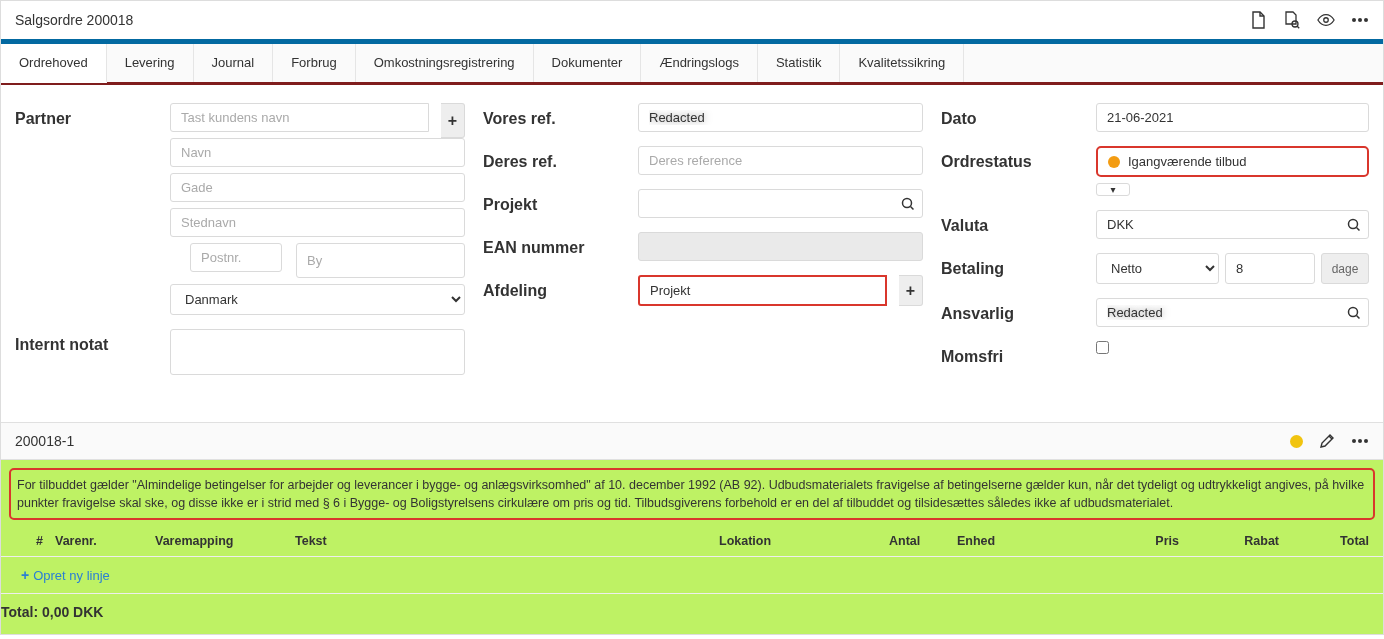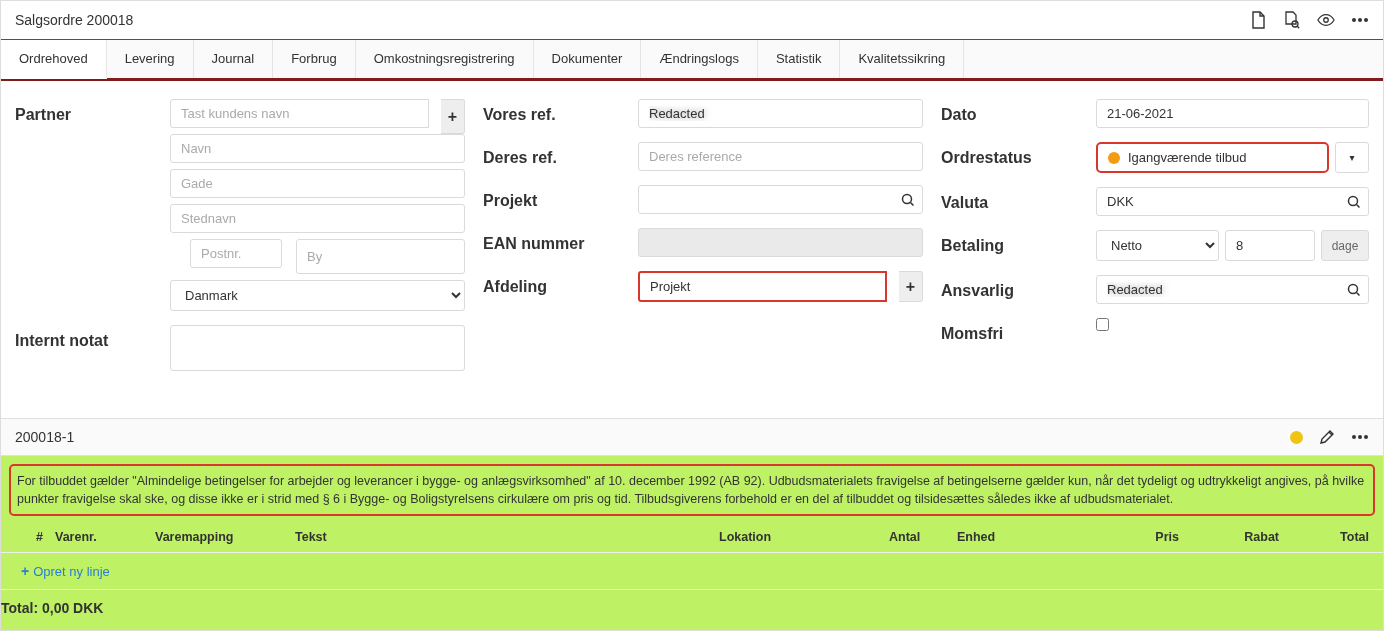--- a/index.html
+++ b/index.html
@@ -1,19 +1,19 @@
 <!DOCTYPE html>
 <html><head>
   <meta charset="utf-8">
   <style>
     * { box-sizing: border-box; margin: 0; padding: 0; }
     body { font-family: -apple-system, BlinkMacSystemFont, "Segoe UI", Arial, sans-serif; font-size: 13px; color: #333; background: #fff; }
     .page { width: 1384px; border: 1px solid #ddd; }
     
-    .header { display: flex; align-items: center; padding: 10px 14px; border-bottom: 1px solid #0369a1; }
+    .header { display: flex; align-items: center; padding: 10px 14px; border-bottom: 5px solid #0369a1; }
     .header-title { font-size: 14px; font-weight: 500; flex: 1; }
     .header-icons { display: flex; gap: 16px; }
     .header-icon { width: 18px; height: 18px; display: flex; align-items: center; justify-content: center; cursor: pointer; }
     
     .tabs { display: flex; border-bottom: 3px solid #7f1d1d; background: #fafafa; }
     .tab { padding: 11px 18px; border-right: 1px solid #e5e5e5; cursor: pointer; font-size: 13px; color: #333; }
     .tab.active { background: #fff; border-bottom: 2px solid #fff; margin-bottom: -1px; }
     
     .form-area { padding: 18px 14px 30px 14px; background: #fff; }
     .form-cols { display: flex; gap: 18px; }
@@ -43,21 +43,21 @@
     .input-with-search input { padding-right: 30px; }
     .search-icon-in { position: absolute; right: 8px; top: 50%; transform: translateY(-50%); pointer-events: none; }
     
     .stacked-inputs input, .stacked-inputs .two-inputs, .stacked-inputs select { margin-bottom: 6px; }
     .stacked-inputs input:last-child, .stacked-inputs select:last-of-type { margin-bottom: 0; }
     .two-inputs { display: flex; gap: 14px; padding-left: 20px; }
     .two-inputs input:first-child { flex: 0 0 92px; }
     
     .blur-value { color: transparent; text-shadow: 0 0 7px rgba(80,80,80,0.6); user-select: none; }
     
-    .status-row { display: flex; gap: 6px; }
+    .status-row { display: flex; gap: 6px; flex-direction: column; }
     .status-box { flex: 1; display: flex; align-items: center; gap: 8px; padding: 6px 10px;
       border: 2.5px solid #d9362c; border-radius: 5px; background: #fff; }
     .status-dot { width: 12px; height: 12px; border-radius: 50%; background: #f39c12; display: inline-block; }
     .status-dd { width: 34px; border: 1px solid #dadada; border-radius: 3px; background: #fff;
       display: flex; align-items: center; justify-content: center; cursor: pointer; font-size: 10px; }
     
     .hl-red { border: 2.5px solid #d9362c !important; border-radius: 5px; }
     
     .payment-row { display: flex; gap: 6px; }
     .payment-row select { flex: 1; }

